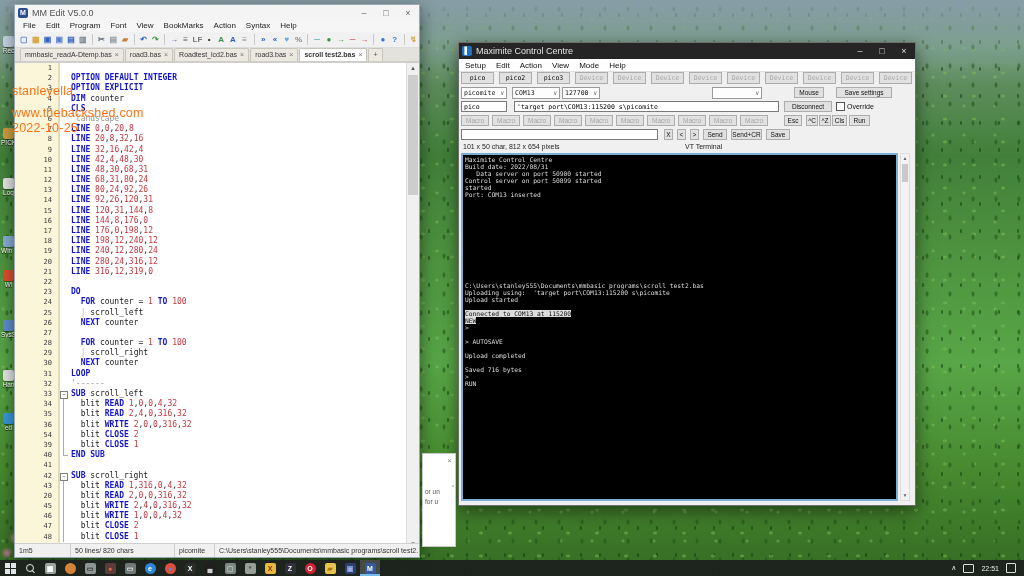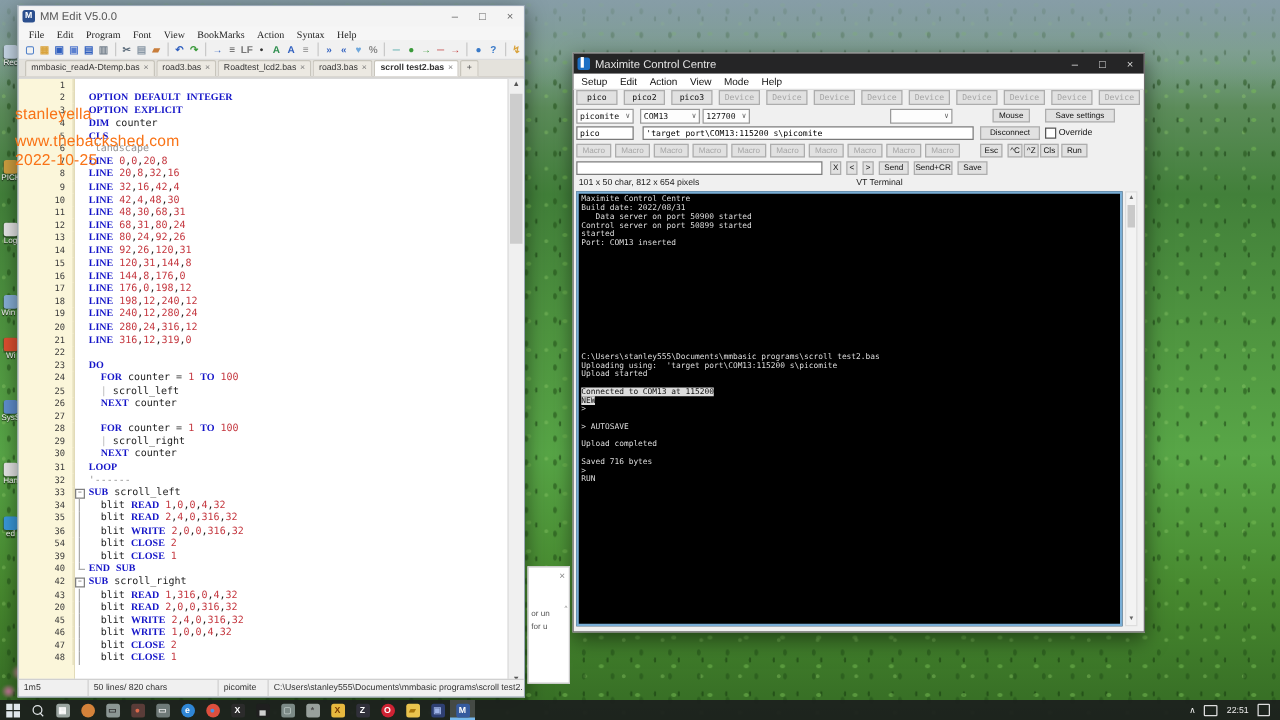--- a/index.html
+++ b/index.html
@@ -35,42 +35,42 @@
   input.tin{box-sizing:border-box;border:1px solid #7a7a7a;background:#fff;
        font:6.5px "DejaVu Sans Mono",monospace;padding:0 2px;}
 
   
   #mmedit{left:14px;top:4px;width:406px;height:554px;background:#f0f0f0;border:1px solid #9aa8b6;box-sizing:border-box;}
   #mmedit .tbar{height:16px;background:#f4f4f4;display:flex;align-items:center;font-size:9px;color:#555;}
   .appico{width:10px;height:10px;margin:0 4px 0 3px;border-radius:2px;background:#2b4f8e;color:#fff;
      font-size:7px;line-height:10px;text-align:center;font-weight:bold;}
   .wc{margin-left:auto;display:flex;}
   .wc span{width:22px;text-align:center;font-size:9px;color:#666;line-height:16px;}
-  #mmedit .mbar{height:11px;display:flex;gap:10px;padding-left:8px;font-size:8px;color:#222;align-items:flex-end;background:#f6f6f6;font-family:Liberation Serif, serif;}
+  #mmedit .mbar{height:11px;display:flex;gap:10px;padding-left:8px;font-size:8px;color:#222;align-items:flex-start;background:#f6f6f6;}
   #ed-toolbar{height:15px;display:flex;align-items:center;padding-left:3px;background:#f1f1f1;border-bottom:1px solid #ddd;}
   .tbico{width:12px;height:12px;margin:0 1px;font-size:8px;line-height:12px;text-align:center;font-weight:bold;}
   .tbsep{width:1px;height:11px;background:#c9c9c9;margin:0 3px;}
   #ed-tabs{height:13px;display:flex;align-items:flex-end;background:#e4e2dc;padding-left:5px;border-bottom:1px solid #cfcdc6;}
   .tab{height:12px;line-height:12px;padding:0 4px;font-size:7px;color:#333;background:#ece9e2;
        border:1px solid #c8c5bc;border-bottom:none;margin-right:1px;border-radius:2px 2px 0 0;white-space:nowrap;}
   .tab.active{background:#fff;font-weight:bold;}
   .tab .tx{color:#777;margin-left:3px;font-weight:normal;}
   .tab.plus{padding:0 4px;color:#555;}
   #ed-code{position:relative;height:487px;overflow:hidden;border-top:1px solid #cfcfcf;
      background:linear-gradient(90deg,#fbf6da 0 44px,#e2dbb8 44px 45px,#fff 45px);}
   .cl{display:flex;height:10.2px;}
   .ln{width:44px;min-width:44px;text-align:right;padding-right:6px;box-sizing:border-box;
       font:7px/10.2px "DejaVu Sans Mono",monospace;color:#3a3a3a;background:#fbf6da;border-right:1px solid #e2dbb8;}
   .fold{width:9px;min-width:9px;position:relative;}
   .f-box{position:absolute;left:1px;top:2px;width:6px;height:6px;border:1px solid #808080;background:#fff;
       font:5px/5px "DejaVu Sans Mono",monospace;text-align:center;color:#333;}
   .f-v{position:absolute;left:4px;top:0;bottom:0;border-left:1px solid #aaa;}
   .f-end{position:absolute;left:4px;top:0;height:5px;width:4px;border-left:1px solid #aaa;border-bottom:1px solid #aaa;}
   .ct{font:8px/10.2px "DejaVu Sans Mono",monospace;color:#1c1c1c;white-space:pre;padding-left:3px;}
-  .tok-kw{color:#1414c8;font-weight:bold;font-family:Liberation Serif, serif;}
+  .tok-kw{color:#1414c8;font-weight:bold;}
   .tok-num{color:#c4363e;}
   .tok-com{color:#949494;}
   .tok-guide{color:#b8b8b8;}
   #ed-vscroll{position:absolute;right:0;top:58px;width:12px;height:487px;background:#f0f0f0;border-left:1px solid #dcdcdc;}
   #ed-vscroll .arr{height:11px;font-size:6px;color:#555;text-align:center;line-height:11px;}
   #ed-vscroll .thumb{position:absolute;top:12px;left:1px;width:10px;height:120px;background:#cdcdcd;}
   #ed-vscroll .arr.dn{position:absolute;bottom:0;left:0;right:0;}
   #ed-status{position:absolute;left:0;right:0;bottom:0;height:13px;background:#f0f0f0;border-top:1px solid #d0d0d0;
      display:flex;font-size:7px;color:#333;align-items:center;}
   #ed-status .cell{border-right:1px solid #cfcfcf;padding:0 4px;height:100%;line-height:13px;
@@ -453,20 +453,25 @@
           <span class="ct">  blit <span class="tok-kw">CLOSE</span> <span class="tok-num">1</span></span>
         </div>
         <div class="cl">
           <span class="ln">40</span>
           <span class="fold">
             <span class="f-end"></span>
           </span>
           <span class="ct"><span class="tok-kw">END</span> <span class="tok-kw">SUB</span></span>
         </div>
         <div class="cl">
+          <span class="ln">41</span>
+          <span class="fold"></span>
+          <span class="ct"></span>
+        </div>
+        <div class="cl">
           <span class="ln">42</span>
           <span class="fold">
             <span class="f-box">−</span>
           </span>
           <span class="ct"><span class="tok-kw">SUB</span> scroll_right</span>
         </div>
         <div class="cl">
           <span class="ln">43</span>
           <span class="fold">
             <span class="f-v"></span>

